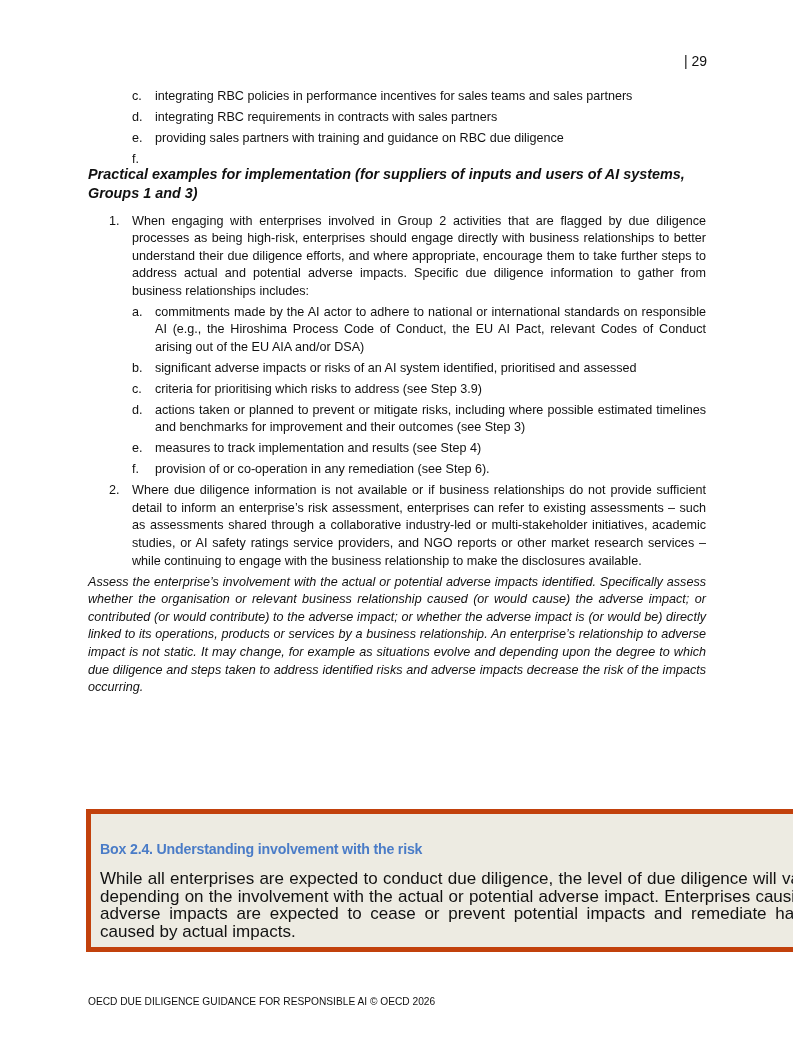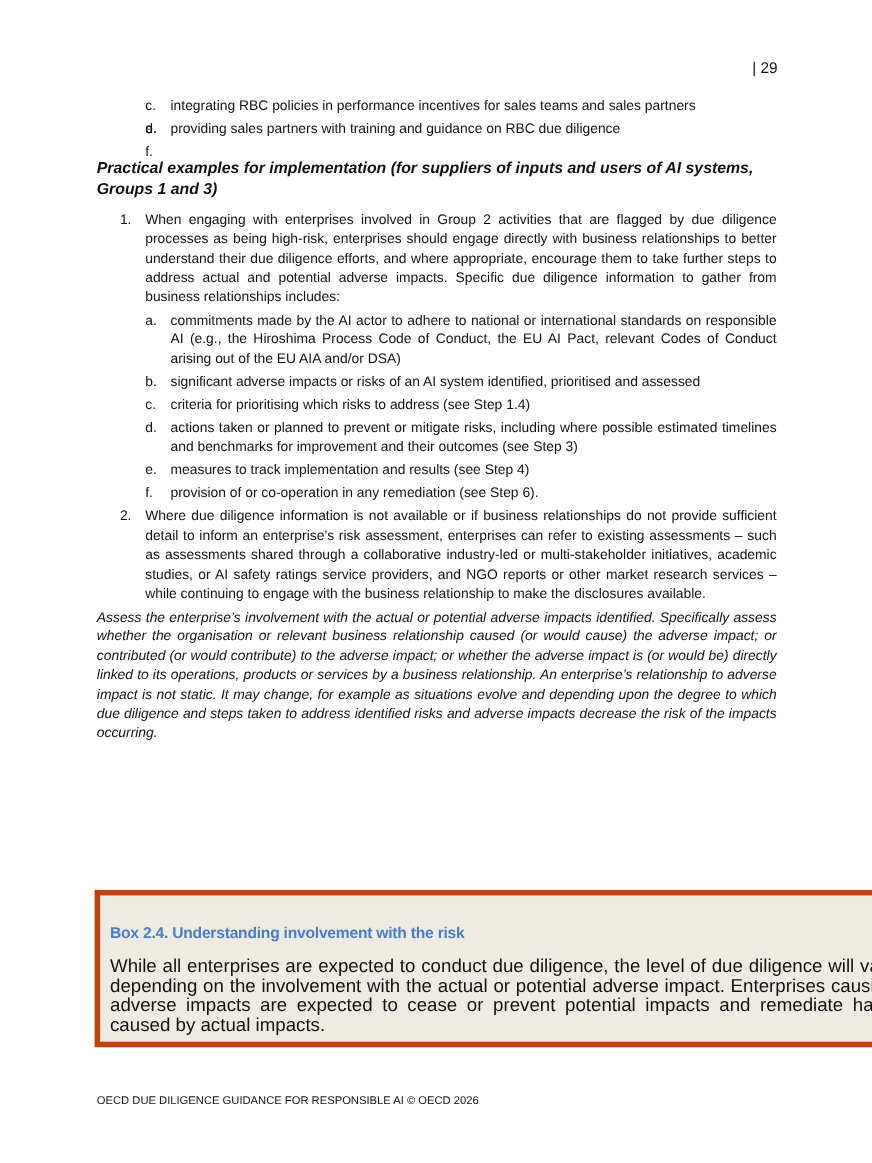--- a/index.html
+++ b/index.html
@@ -46,35 +46,35 @@
     }
   </style>
 </head>
 <body>
 
 <div class="page-number">| 29</div>
 
 <div class="content">
   <ul class="list alpha">
     <li><span class="marker">c.</span><span>integrating RBC policies in performance incentives for sales teams and sales partners</span></li>
-    <li><span class="marker">d.</span></li>
+    <li><span class="marker">d.</span><span>integrating RBC requirements in contracts with sales partners</span></li>
     <li><span class="marker">e.</span><span>providing sales partners with training and guidance on RBC due diligence</span></li>
     <li><span class="marker">f.</span></li>
   </ul>
 
   <h3 class="heading h1">Practical examples for implementation (for suppliers of inputs and users of AI systems, Groups 1 and 3)</h3>
 
   <ol class="list num">
     <li>
       <span class="marker">1.</span>
       <span>When engaging with enterprises involved in Group 2 activities that are flagged by due diligence processes as being high-risk, enterprises should engage directly with business relationships to better understand their due diligence efforts, and where appropriate, encourage them to take further steps to address actual and potential adverse impacts. Specific due diligence information to gather from business relationships includes:</span>
       <ul class="list alpha">
         <li><span class="marker">a.</span><span>commitments made by the AI actor to adhere to national or international standards on responsible AI (e.g., the Hiroshima Process Code of Conduct, the EU AI Pact, relevant Codes of Conduct arising out of the EU AIA and/or DSA)</span></li>
         <li><span class="marker">b.</span><span>significant adverse impacts or risks of an AI system identified, prioritised and assessed</span></li>
-        <li><span class="marker">c.</span><span>criteria for prioritising which risks to address (see Step 1.4)</span></li>
+        <li><span class="marker">c.</span><span>criteria for prioritising which risks to address (see Step 3.9)</span></li>
         <li><span class="marker">d.</span><span>actions taken or planned to prevent or mitigate risks, including where possible estimated timelines and benchmarks for improvement and their outcomes (see Step 3)</span></li>
         <li><span class="marker">e.</span><span>measures to track implementation and results (see Step 4)</span></li>
         <li><span class="marker">f.</span><span>provision of or co-operation in any remediation (see Step 6).</span></li>
       </ul>
     </li>
     <li>
       <span class="marker">2.</span>
       <span>Where due diligence information is not available or if business relationships do not provide sufficient detail to inform an enterprise’s risk assessment, enterprises can refer to existing assessments – such as assessments shared through a collaborative industry-led or multi-stakeholder initiatives, academic studies, or AI safety ratings service providers, and NGO reports or other market research services – while continuing to engage with the business relationship to make the disclosures available.</span>
     </li>
   </ol>

